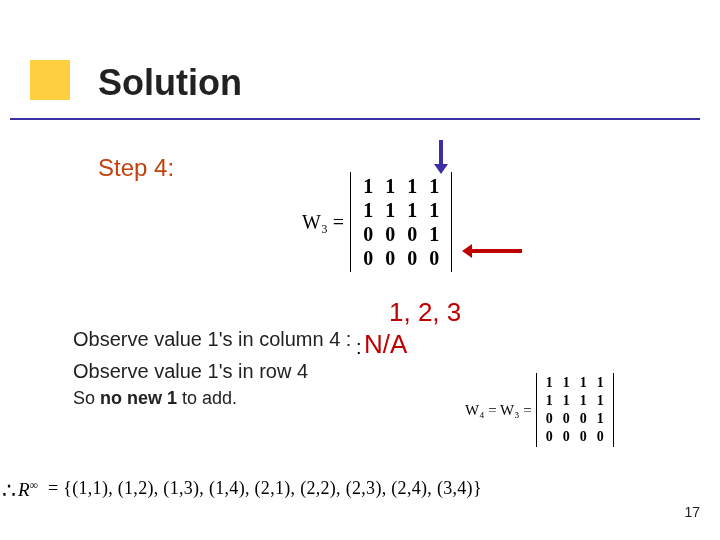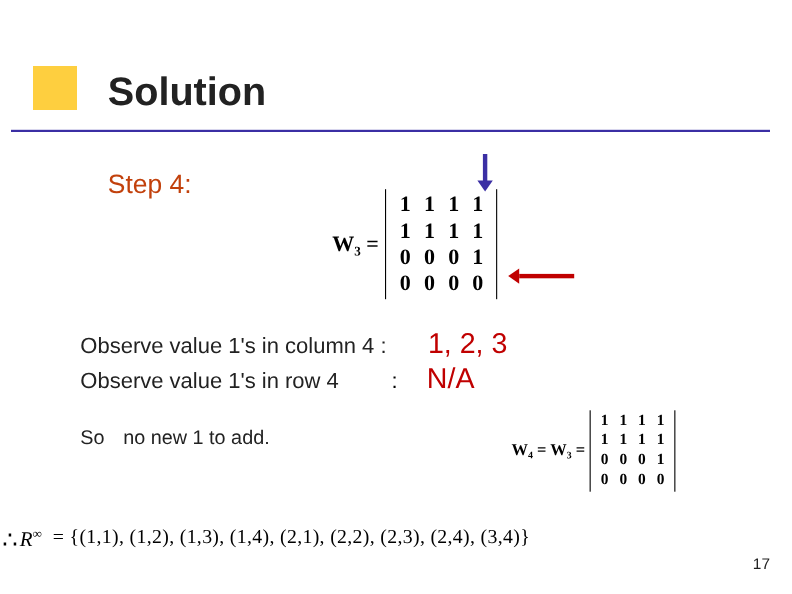--- a/index.html
+++ b/index.html
@@ -52,21 +52,21 @@
   .matrix-w3 {
     position: absolute;
     left: 302px;
     top: 172px;
     font-family: "Times New Roman", serif;
     font-size: 20px;
     display: flex;
     align-items: center;
     gap: 6px;
   }
-  .matrix-label { white-space: nowrap; font-weight: bold; }
+  .matrix-label { white-space: nowrap; }
   .matrix-grid {
     display: grid;
     grid-template-columns: repeat(4, 22px);
     grid-auto-rows: 24px;
     text-align: center;
     padding: 2px 6px;
     border-left: 1.5px solid #000;
     border-right: 1.5px solid #000;
   }
   .matrix-grid span { line-height: 24px; font-weight: bold; }
@@ -110,40 +110,41 @@
     width: 0; height: 0;
     border-top: 7px solid transparent;
     border-bottom: 7px solid transparent;
     border-right: 10px solid #c00000;
   }
   .obs-row {
     position: absolute;
     left: 73px;
     font-size: 20px;
     color: #222;
+    margin-top: 24px;
   }
   .obs1 { top: 304px; }
   .obs2 { top: 336px; }
   .red-big {
     color: #c00000;
     font-size: 26px;
     font-family: "Comic Sans MS", cursive, sans-serif;
     position: absolute;
   }
   .red1 { left: 368px; top: 297px; margin-left: 21px; }
-  .red2 { left: 388px; top: 329px; }
+  .red2 { left: 364px; top: 329px; }
   .colon2 { position: absolute; left: 356px; top: 336px; font-size: 20px; }
   .summary {
     position: absolute;
     left: 73px;
     top: 388px;
     font-size: 18px;
     color: #222;
   }
-  .summary .b { font-weight: normal; margin-left: 12px; }
+  .summary .b { font-weight: bold; }
   .matrix-w4 {
     position: absolute;
     left: 465px;
     top: 373px;
     font-family: "Times New Roman", serif;
     font-size: 15px;
     display: flex;
     align-items: center;
     gap: 4px;
   }

